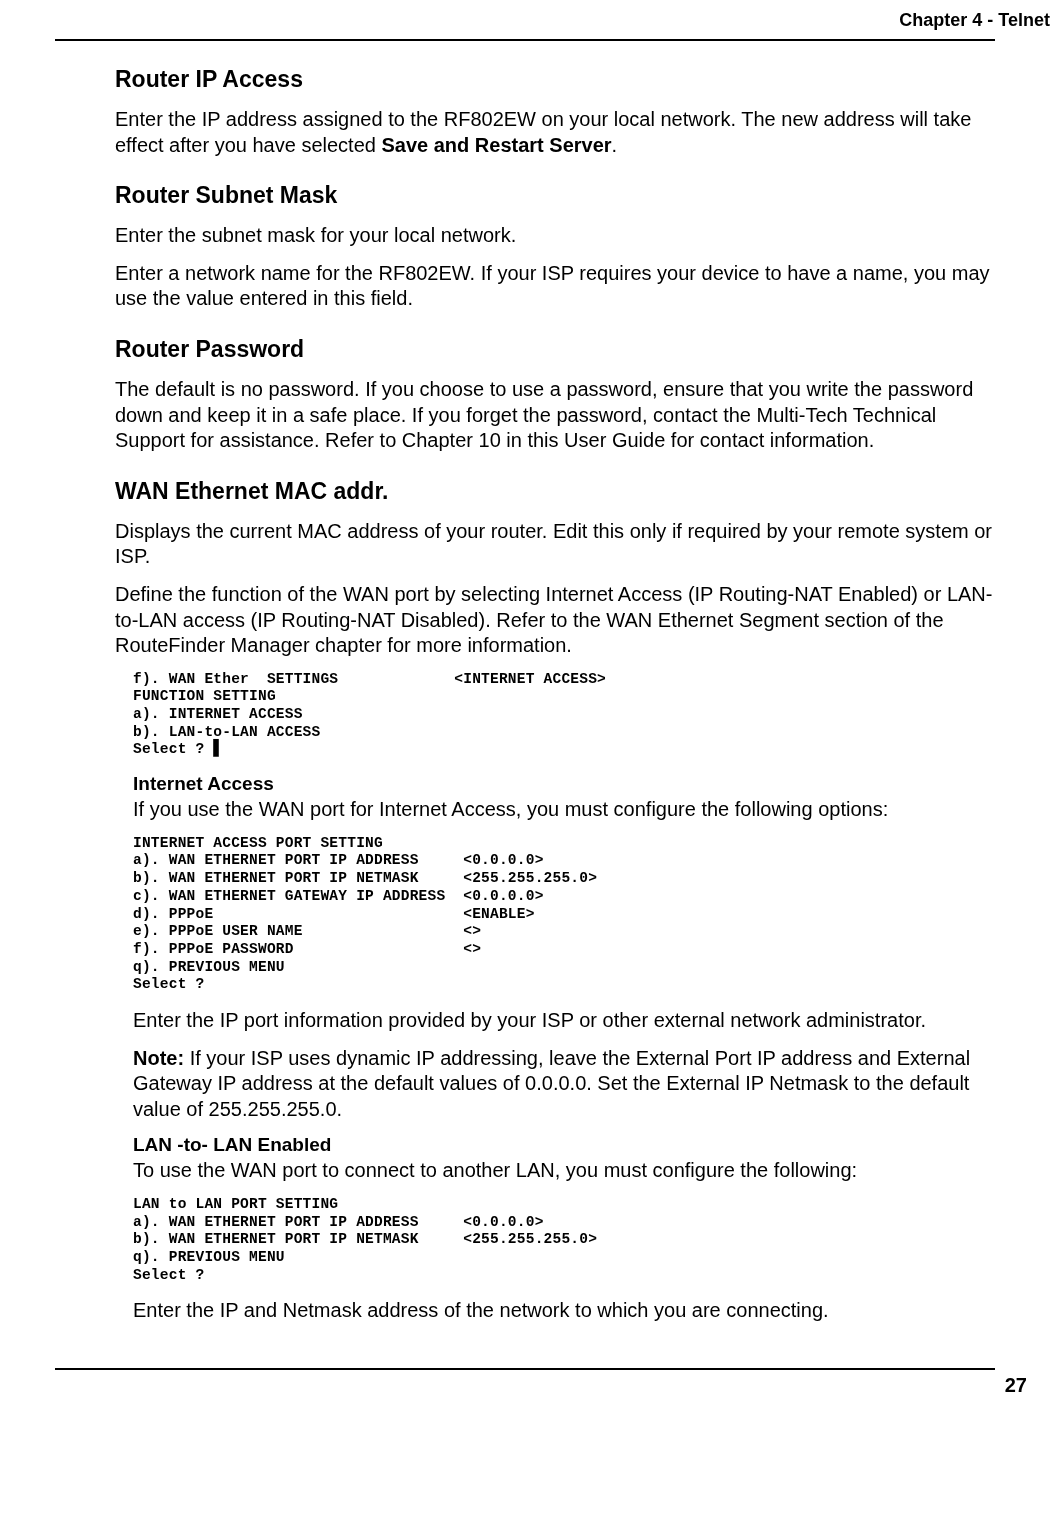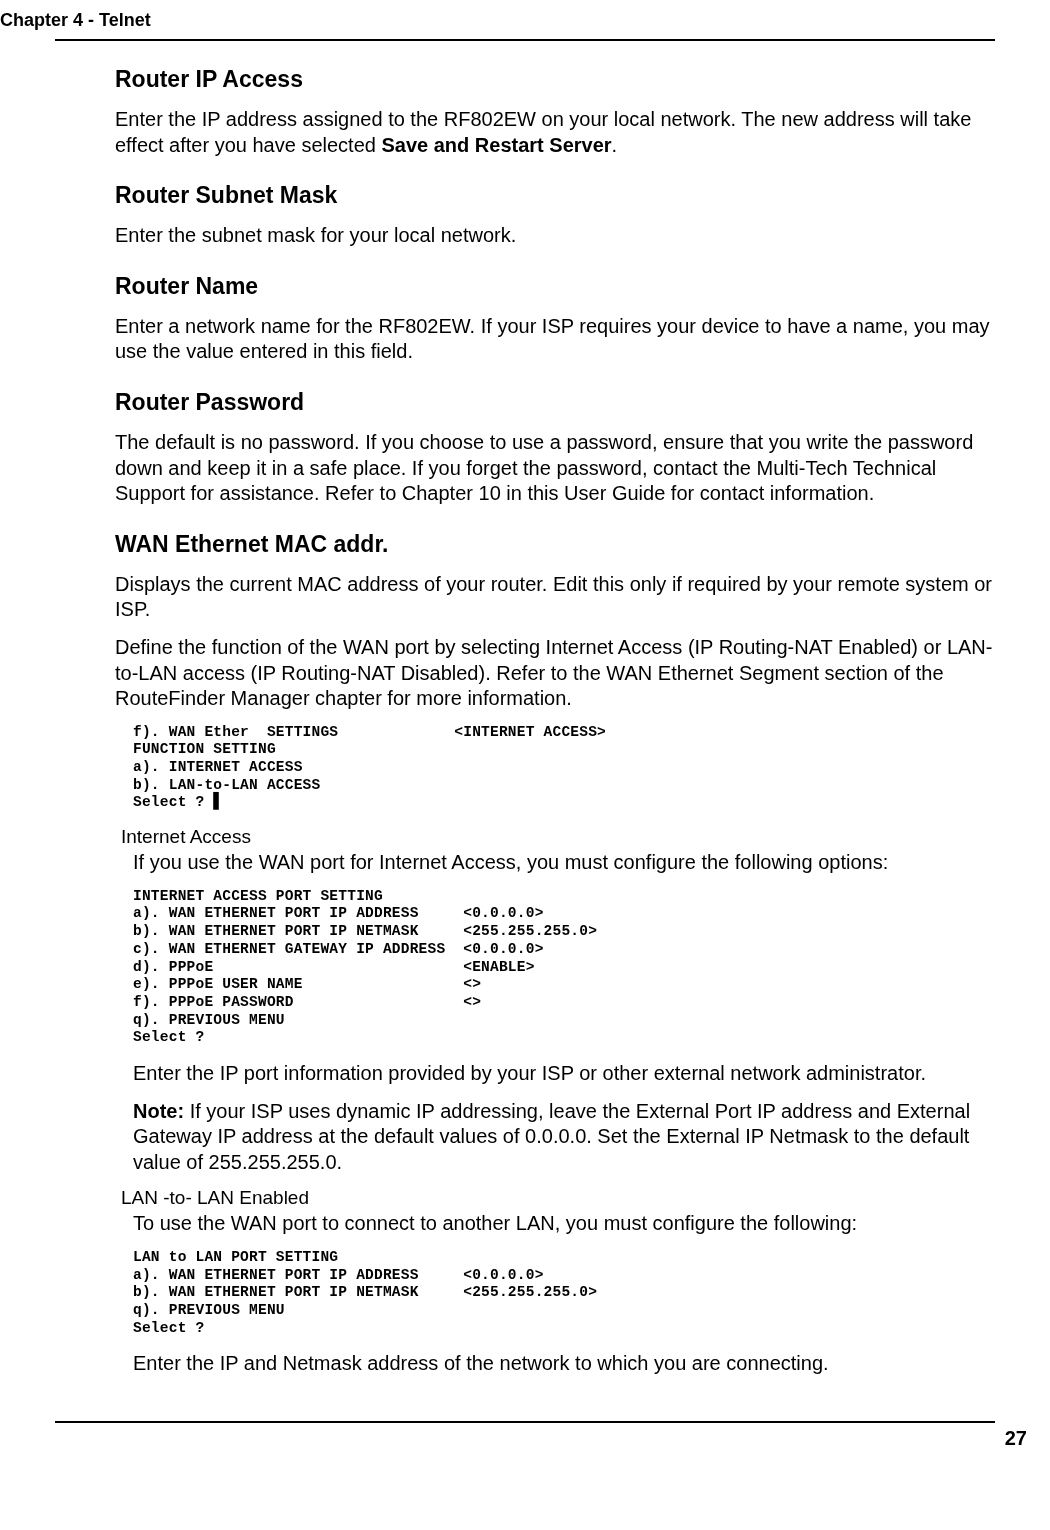--- a/index.html
+++ b/index.html
@@ -8,20 +8,21 @@
     font-family: Arial, Helvetica, sans-serif;
     background: #fff;
     color: #000;
     width: 1050px;
   }
   .page {
     padding: 0 55px 20px 115px;
     box-sizing: border-box;
   }
   .header {
+    text-align: right;
     font-weight: bold;
     font-size: 18px;
     padding-top: 10px;
     padding-bottom: 8px;
   }
   .top-rule {
     border: none;
     border-top: 2px solid #000;
     margin: 0 55px 25px 55px;
   }
@@ -45,22 +46,22 @@
     margin: 8px 0 14px 18px;
     letter-spacing: 0.2px;
     transform: scaleX(0.97);
     transform-origin: left;
   }
   .sub {
     margin-left: 18px;
   }
   .subhead {
     font-size: 19px;
-    font-weight: normal;
-    margin: 10px 0 2px 6px;
+    font-weight: bold;
+    margin: 10px 0 2px 18px;
   }
   .bottom-rule {
     border: none;
     border-top: 2px solid #000;
     margin: 12px 55px 4px 55px;
   }
   .pagenum {
     text-align: right;
     font-weight: bold;
     font-size: 20px;
@@ -76,21 +77,20 @@
 <div class="page">
 
   <h2>Router IP Access</h2>
   <p>
     <span>Enter the IP address assigned to the RF802EW on your local network.  The new address will take effect after you have selected </span><span class="bold">Save and Restart Server</span><span>.</span>
   </p>
 
   <h2>Router Subnet Mask</h2>
   <p>Enter the subnet mask for your local network.</p>
 
-  <h2>Router Name</h2>
   <p>Enter a network name for the RF802EW.  If your ISP requires your device to have a name, you may use the value entered in this field.</p>
 
   <h2>Router Password</h2>
   <p>The default is no password.  If you choose to use a password, ensure that you write the password down and keep it in a safe place.  If you forget the password, contact the Multi-Tech Technical Support for assistance.  Refer to Chapter 10 in this User Guide for contact information.</p>
 
   <h2>WAN Ethernet MAC addr.</h2>
   <p>Displays the current MAC address of your router. Edit this only if required by your remote system or ISP.</p>
 
   <p>Define the function of the WAN port by selecting Internet Access (IP Routing-NAT Enabled) or LAN-to-LAN access (IP Routing-NAT Disabled).  Refer to the WAN Ethernet Segment section of the RouteFinder Manager chapter for more information.</p>
 

